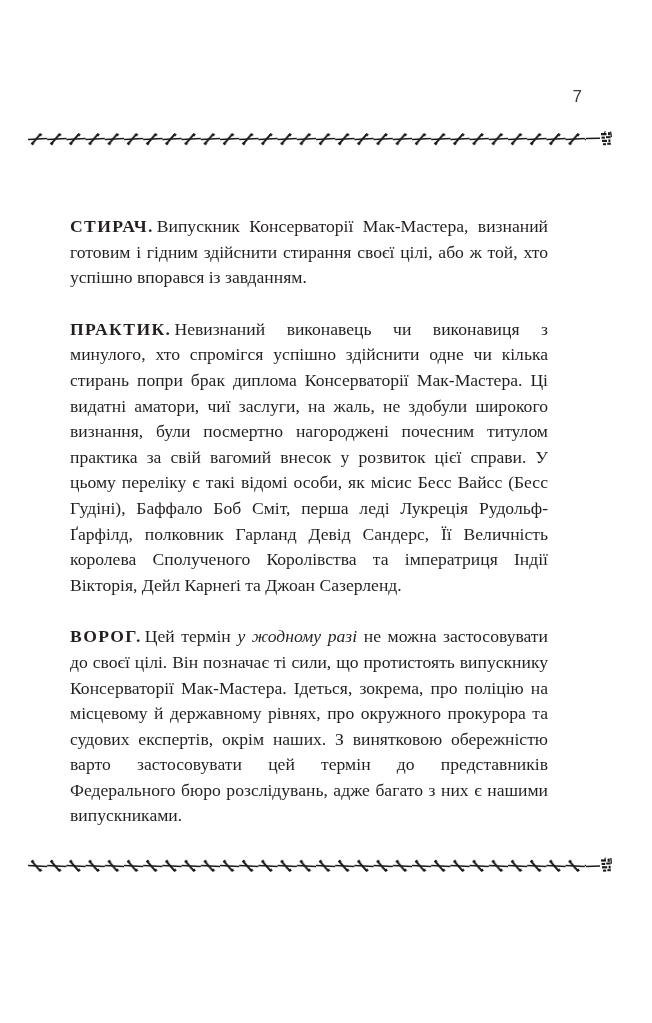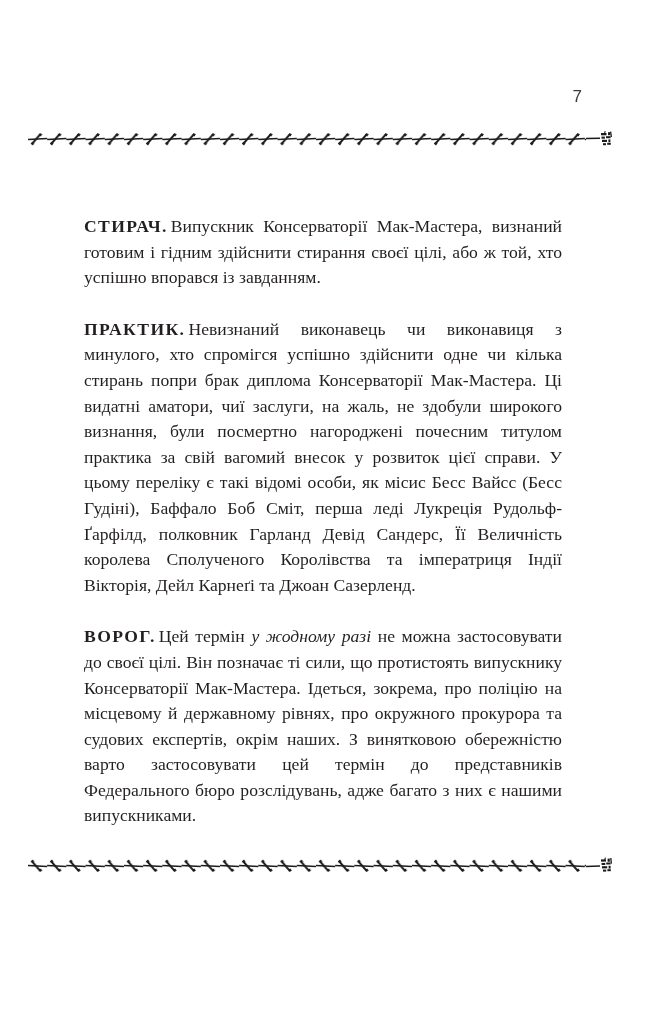--- a/index.html
+++ b/index.html
@@ -46,21 +46,21 @@
     height: 22px;
   }
   .ornament.top    { top: 128px; }
   .ornament.bottom { top: 855px; }
 
   .ornament svg { display: block; width: 100%; height: 100%; }
 
   
   .textblock {
     position: absolute;
-    left: 84px;
+    left: 70px;
     top: 214px;
     width: 478px;
   }
 
   .entry {
     margin: 0 0 26px 0;
     font-size: 17.6px;
     line-height: 25.6px;
     text-align: justify;
     text-justify: inter-word;

